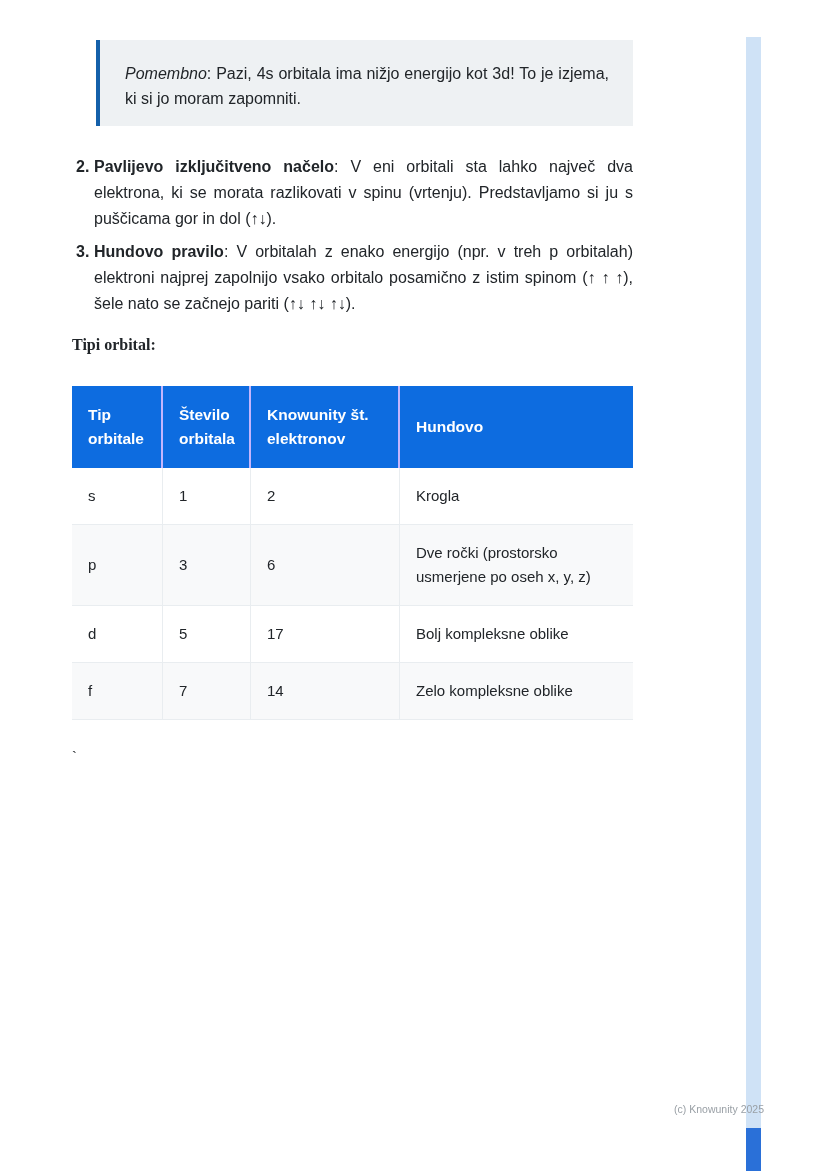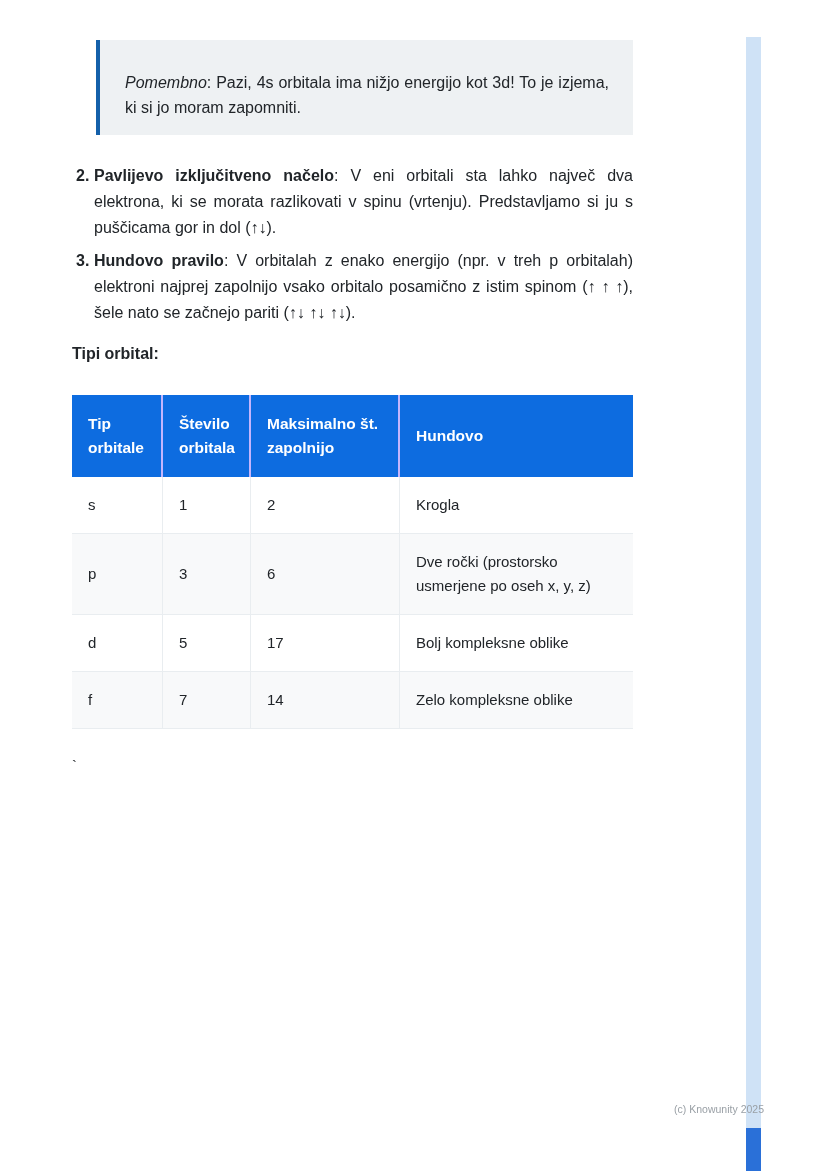--- a/index.html
+++ b/index.html
@@ -21,21 +21,21 @@
     left:72px;
     top:40px;
     width:561px;
   }
 
   
   .callout {
     margin-left:24px;
     background:var(--callout-bg,#eef1f3);
     border-left:4px solid var(--callout-border,#1460aa);
-    padding:30px 24px 15px 25px;
+    padding:21px 24px 15px 25px;
     font-size:16px;
     line-height:25px;
     text-align:justify;
     margin-bottom:28px;
   }
   .callout-lead { font-style:italic; }
 
   
   .list-item {
     display:flex;
@@ -51,20 +51,21 @@
     font-weight:700;
   }
   .li-text { flex:1; text-align:justify; }
   .li-text strong { font-weight:700; }
 
   .section-heading {
     font-weight:700;
     font-size:16px;
     line-height:24px;
     margin-top:16px;
+    font-family:Liberation Serif, serif;
   }
 
   
   table.orbital-table {
     border-collapse:separate;
     border-spacing:0;
     width:561px;
     margin-top:29px;
     table-layout:fixed;
   }
@@ -166,21 +167,21 @@
       <colgroup>
         <col class="col-1">
           <col class="col-2">
           <col class="col-3">
           <col class="col-4">
       </colgroup>
       <thead>
         <tr>
           <th>Tip orbitale</th>
           <th>Število orbitala</th>
-          <th>Maksimalno št. zapolnijo</th>
+          <th>Knowunity št. elektronov</th>
           <th>Hundovo</th>
         </tr>
       </thead>
       <tbody>
         <tr>
           <td>s</td>
           <td>1</td>
           <td>2</td>
           <td>Krogla</td>
         </tr>

